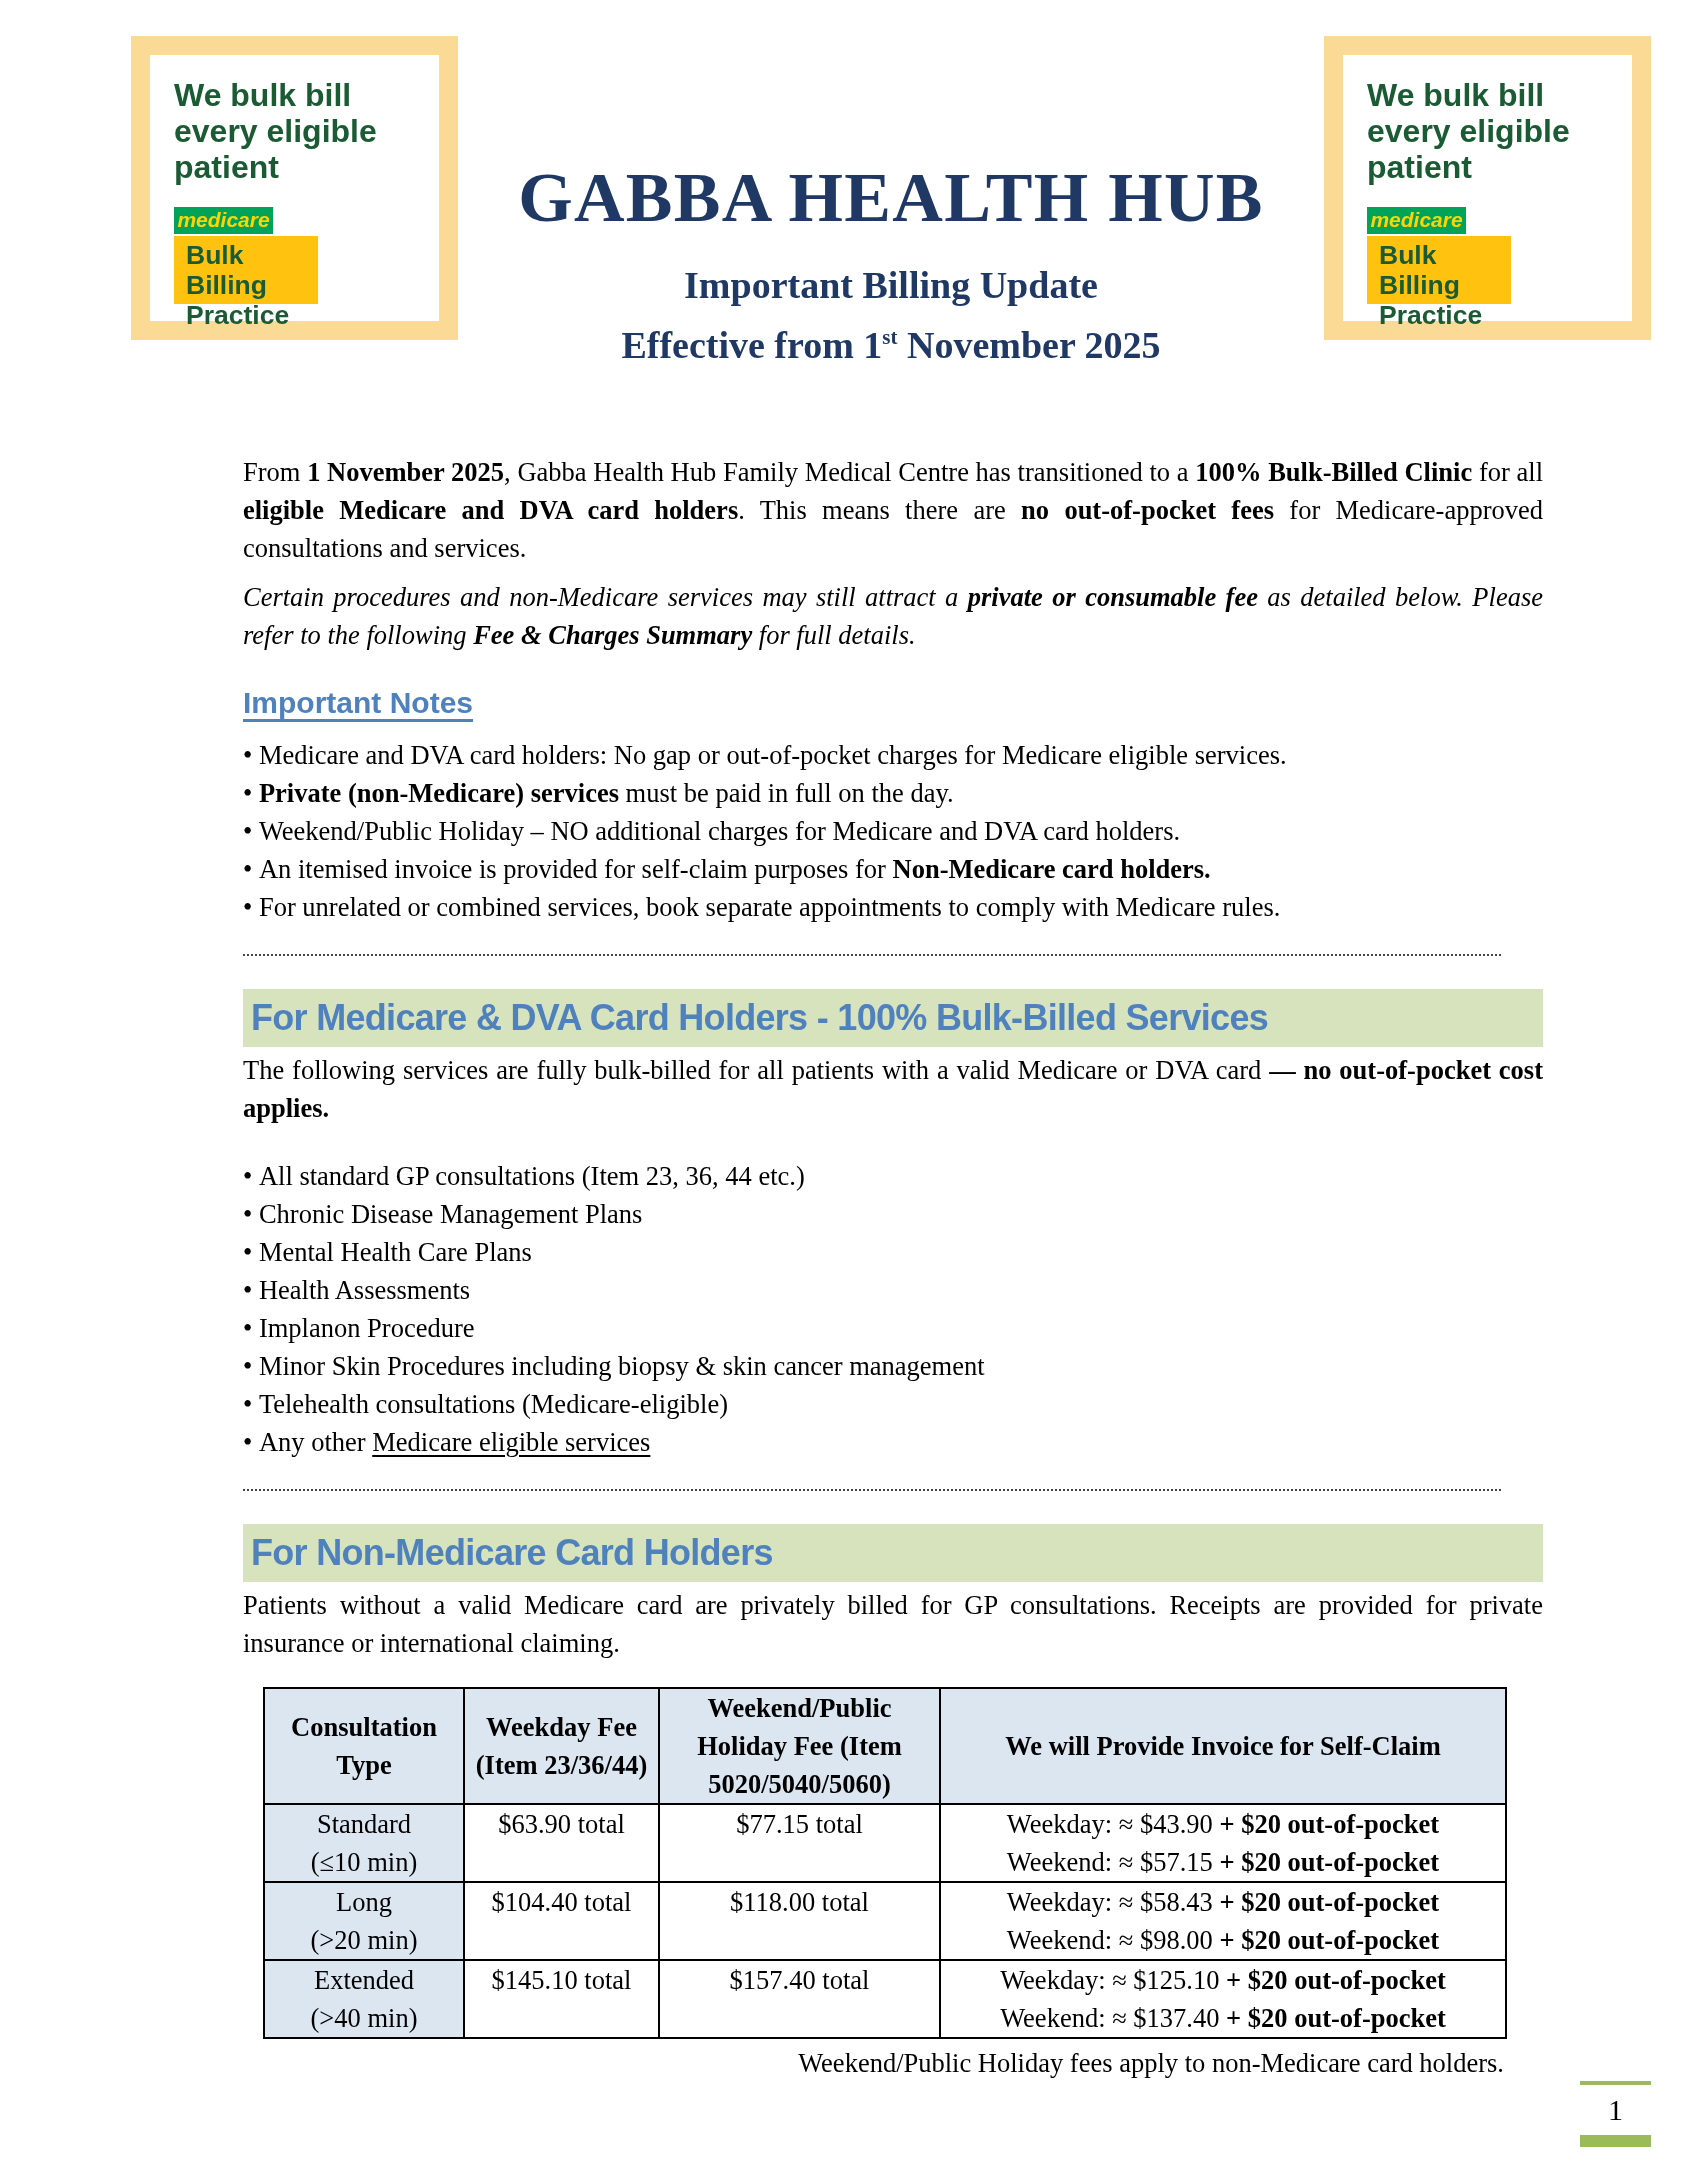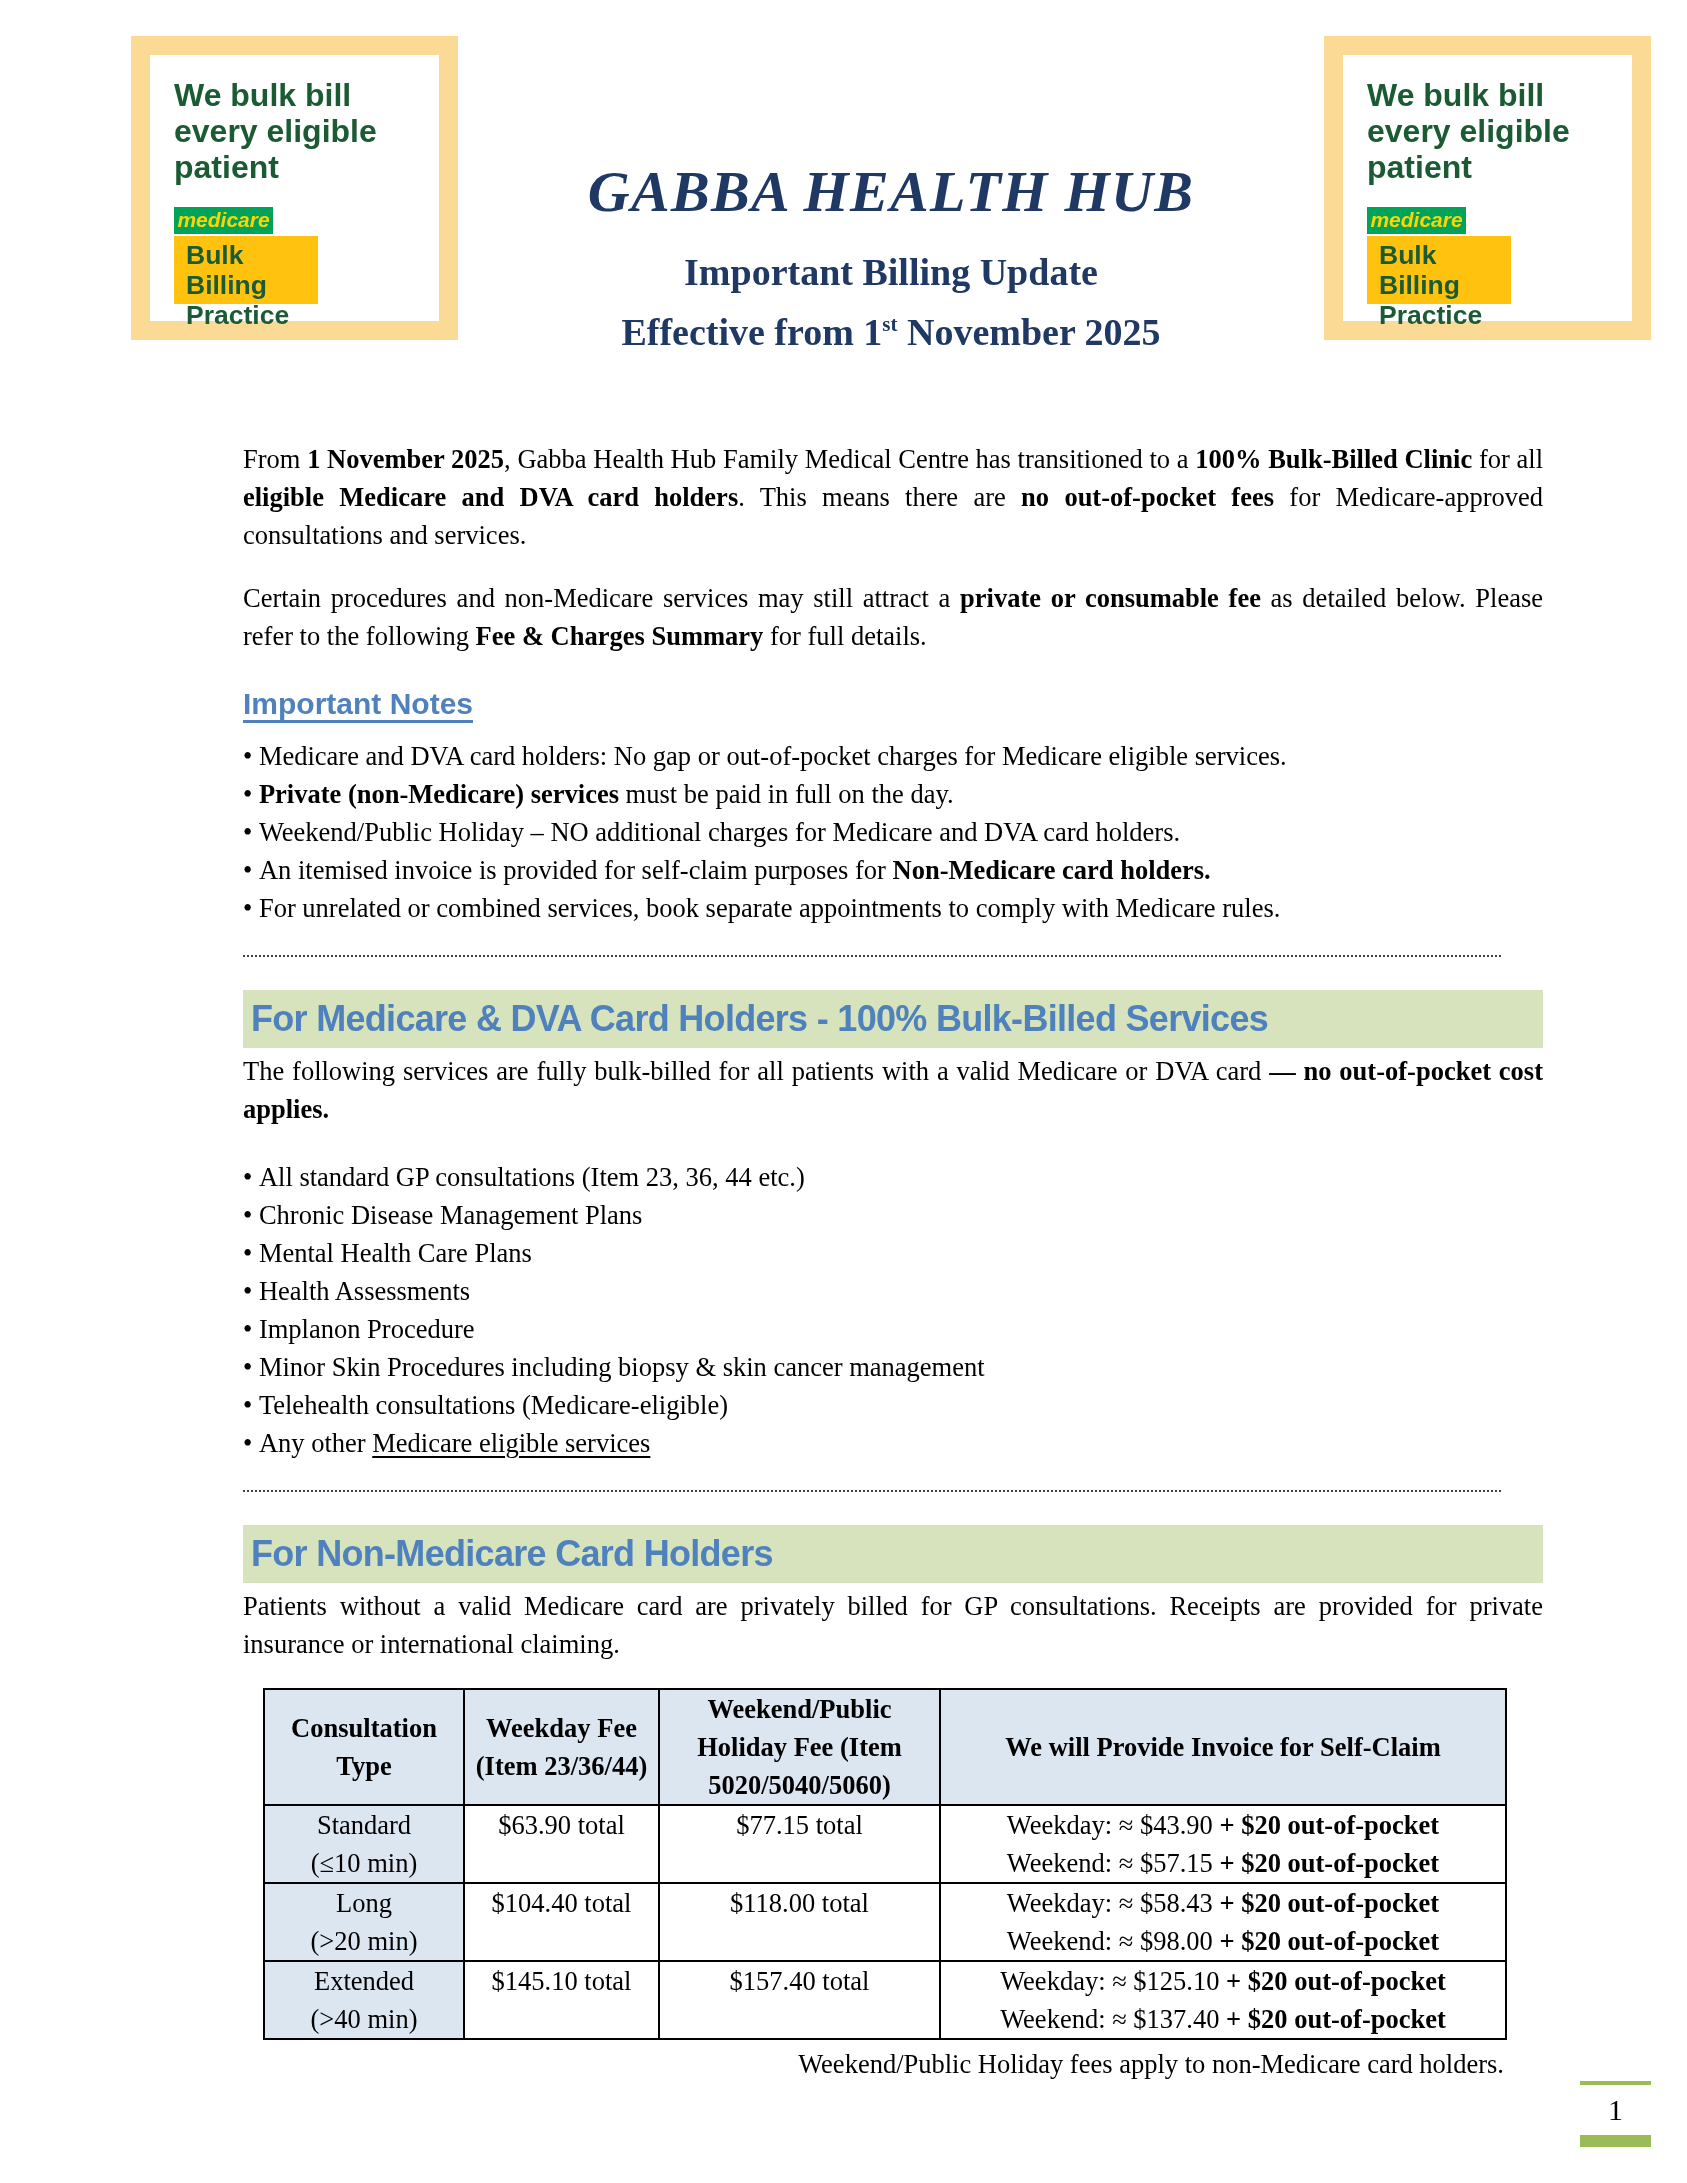--- a/index.html
+++ b/index.html
@@ -22,31 +22,31 @@
     margin-top:22px; width:99px; height:26.5px; background:#00A357;
     color:#FFD400; font-family:"Liberation Sans", sans-serif;
     font-weight:bold; font-style:italic; font-size:21px; line-height:26.5px; text-align:center;
   }
   .logo-bb {
     margin-top:2.6px; width:144px; height:68px; background:#FFC20E;
     color:#1A5B33; font-family:"Liberation Sans", sans-serif; font-weight:bold;
     font-size:26.5px; line-height:30px; padding:4px 0 0 12px;
   }
   .title-block { flex:1 1 auto; text-align:center; padding-top:122px; color:#1F3864; }
-  .title-block h1 { font-size:58px; font-weight:bold; letter-spacing:1.3px; white-space:nowrap;font-style:italic; }
+  .title-block h1 { font-size:70px; font-weight:bold; letter-spacing:1.3px; white-space:nowrap; }
   .subtitle { font-size:38px; font-weight:bold; }
   .sub1 { margin-top:25px; }
   .sub2 { margin-top:16px; }
   .sub2 sup { font-size:0.55em; }
 
   
   .content { padding:0 144px 0 243px; }
   .para { text-align:justify; line-height:38px; }
   .p1 { margin-top:86px; }
-  .p2 { margin-top:25px; }
+  .p2 { margin-top:11px;font-style:italic; }
 
   .notes-heading {
     margin-top:32px;
     font-family:"Liberation Sans", sans-serif; font-weight:bold; font-size:30px;
     color:#4F81BD;
     text-decoration:underline; text-decoration-thickness:2.6px; text-underline-offset:6px;
   }
   ul.bullets { margin-top:16px; list-style:none; }
   ul.bullets li { line-height:38px; padding-left:22.5px; text-indent:-22.5px; }
   ul.bullets li::before { content:"\2022\00a0"; }

